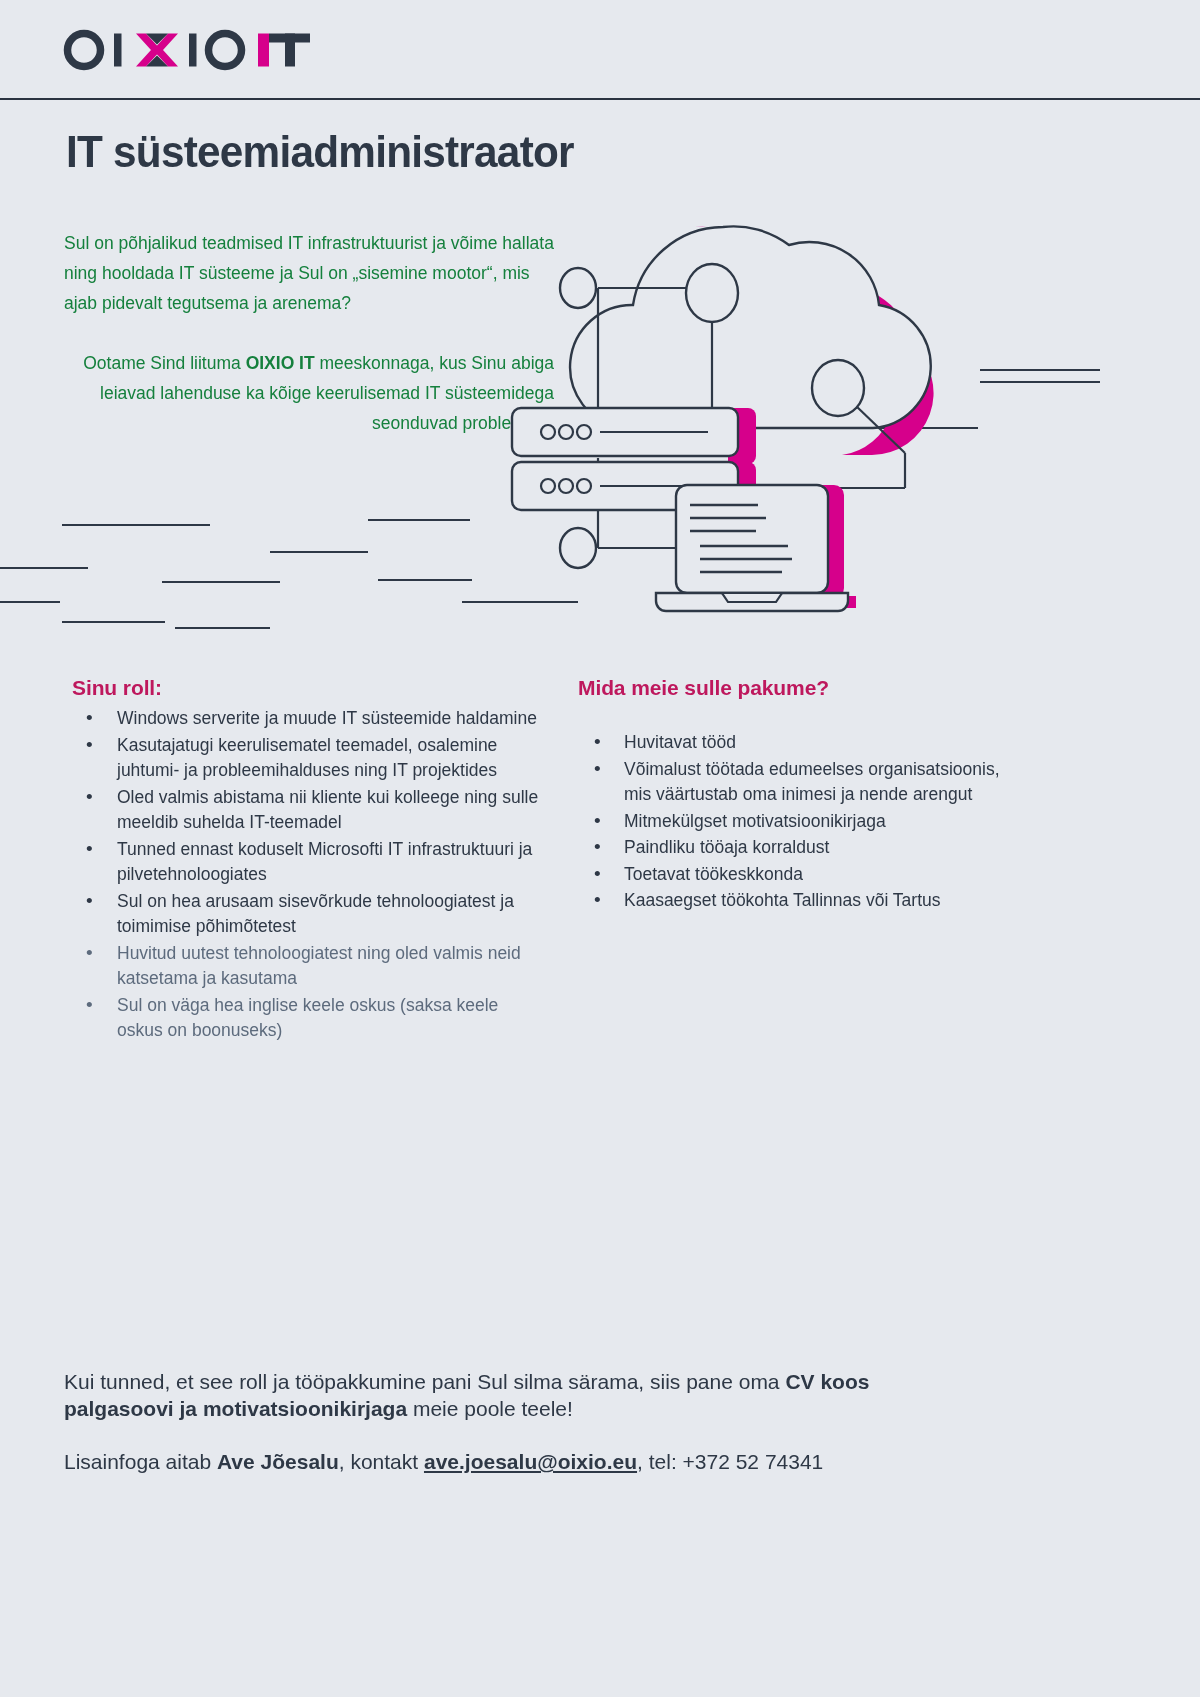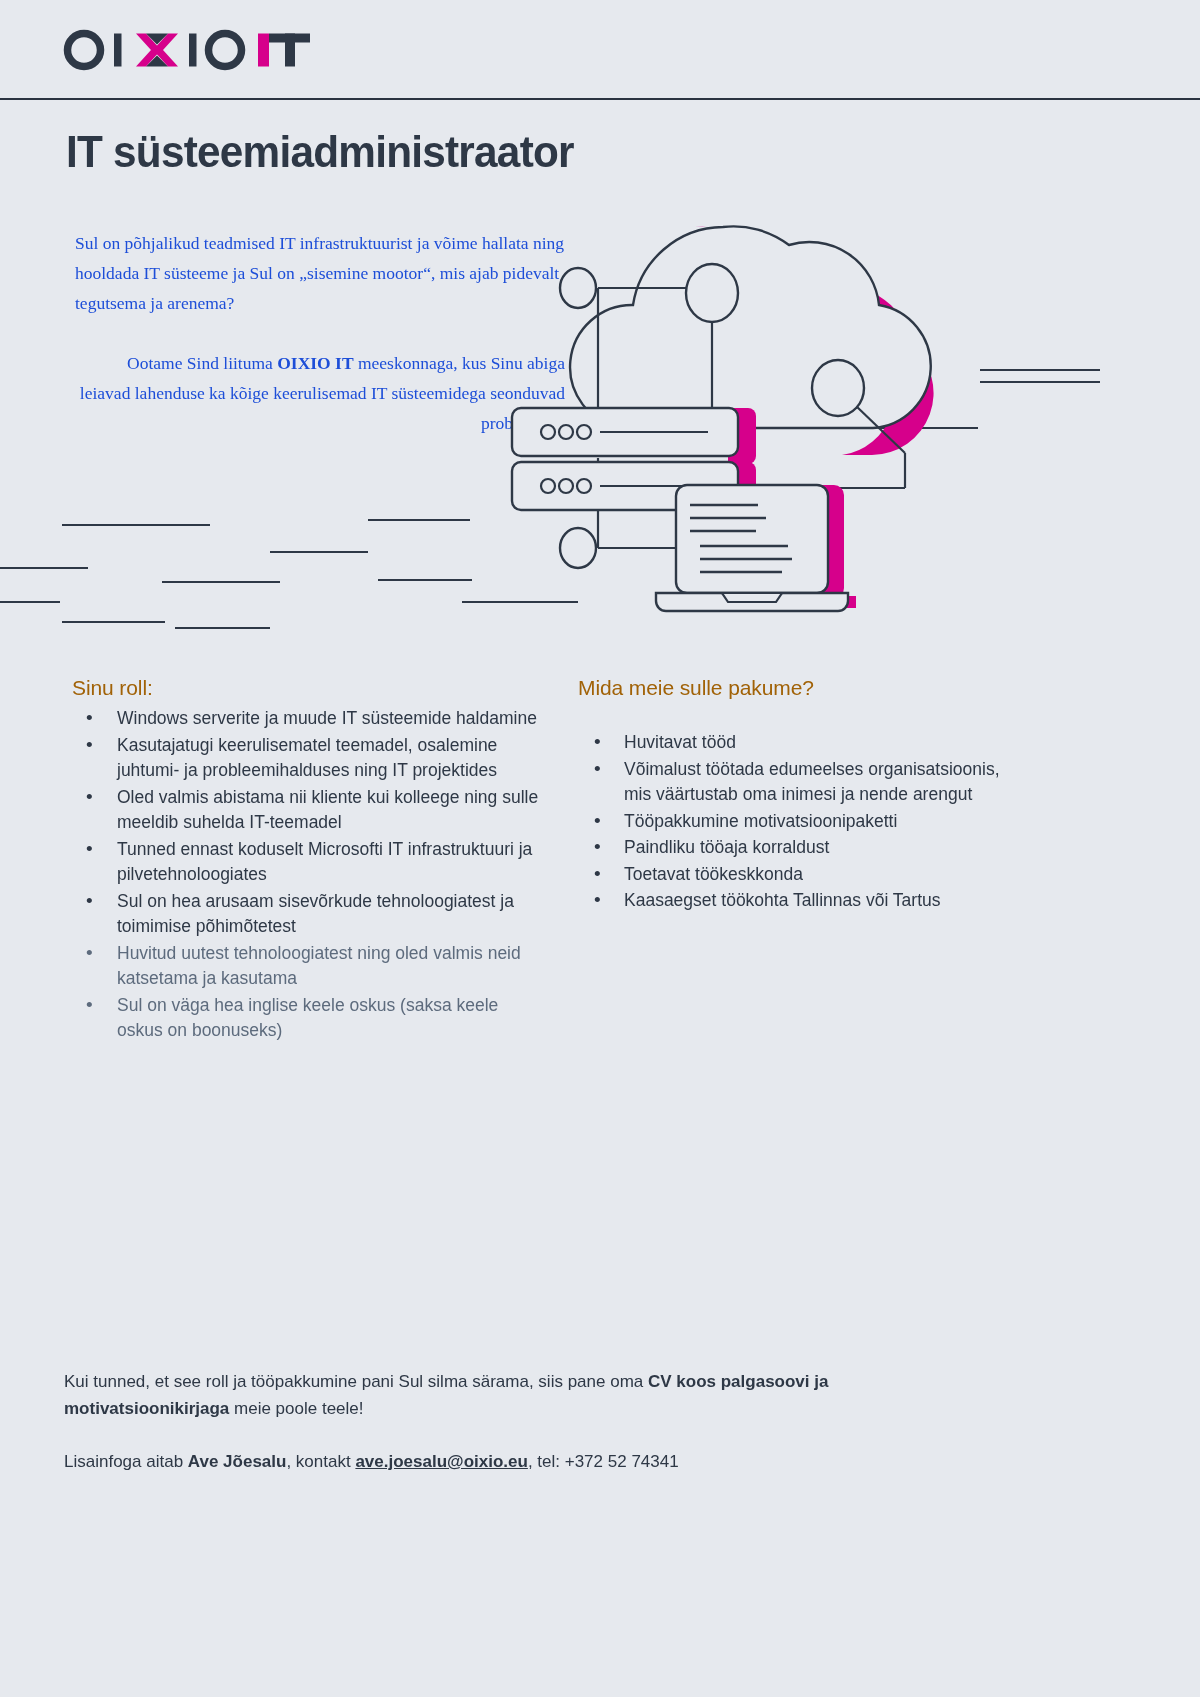--- a/index.html
+++ b/index.html
@@ -40,27 +40,26 @@
     letter-spacing: -0.8px;
     color: #2e3846;
     font-family: "Liberation Sans", sans-serif;
     transform: scaleX(0.94);
     transform-origin: left center;
   }
 
   
   .intro {
     position: absolute;
-    left: 75px;
+    left: 64px;
     top: 228px;
     width: 490px;
     font-size: 17.5px;
     line-height: 30px;
-    color: #1d4ed8;
-    font-family: Liberation Serif, serif;
+    color: #15803d;
   }
   .intro p + p { margin-top: 30px; text-align: right; }
   .intro b { font-weight: 700; }
 
   
   .illustration {
     position: absolute;
     left: 0;
     top: 200px;
     width: 1200px;
@@ -74,22 +73,22 @@
     top: 676px;
     left: 0;
     width: 1200px;
     display: flex;
   }
   .col-left  { width: 470px; margin-left: 72px; }
   .col-right { width: 440px; margin-left: 36px; }
 
   .sec-title {
     font-size: 21px;
-    font-weight: 400;
-    color: #a16207;
+    font-weight: 700;
+    color: #be185d;
     margin-bottom: 6px;
     letter-spacing: -0.1px;
   }
   .sec-title.spaced { margin-top: 36px; }
   .sec-title.gap-after { margin-bottom: 30px; }
 
   ul.blist { list-style: none; }
   ul.blist li {
     position: relative;
     padding-left: 45px;
@@ -110,21 +109,21 @@
 
   .col-right ul.blist li { padding-left: 46px; }
   .col-right ul.blist li::before { left: 16px; }
 
   
   .footer {
     position: absolute;
     left: 64px;
     top: 1368px;
     width: 920px;
-    font-size: 17px;
+    font-size: 21px;
     line-height: 27px;
     color: #2e3846;
   }
   .footer p { margin-bottom: 26px; }
   .footer p:last-child { margin-bottom: 0; }
   .footer b { font-weight: 700; }
   .footer .mail {
     font-weight: 700;
     text-decoration: underline;
     color: #2e3846;
@@ -276,21 +275,21 @@
       <li class="muted">Huvitud uutest tehnoloogiatest  ning oled valmis neid katsetama ja kasutama</li>
       <li class="muted">Sul on väga hea inglise keele oskus (saksa keele oskus on boonuseks)</li>
     </ul>
   </div>
 
   <div class="col-right">
     <div class="sec-title gap-after">Mida meie sulle pakume?</div>
     <ul class="blist">
       <li>Huvitavat tööd</li>
       <li>Võimalust töötada edumeelses organisatsioonis, mis väärtustab oma inimesi ja nende arengut</li>
-      <li>Tööpakkumine motivatsioonipaketti</li>
+      <li>Mitmekülgset motivatsioonikirjaga</li>
       <li>Paindliku tööaja korraldust</li>
       <li>Toetavat töökeskkonda</li>
       <li>Kaasaegset töökohta Tallinnas või Tartus</li>
     </ul>
   </div>
 
 </div>
 
 <div class="footer">
   <p><span>Kui tunned, et see roll ja tööpakkumine pani Sul silma särama, siis pane oma </span><b>CV koos palgasoovi ja motivatsioonikirjaga</b><span> meie poole teele!</span></p>

